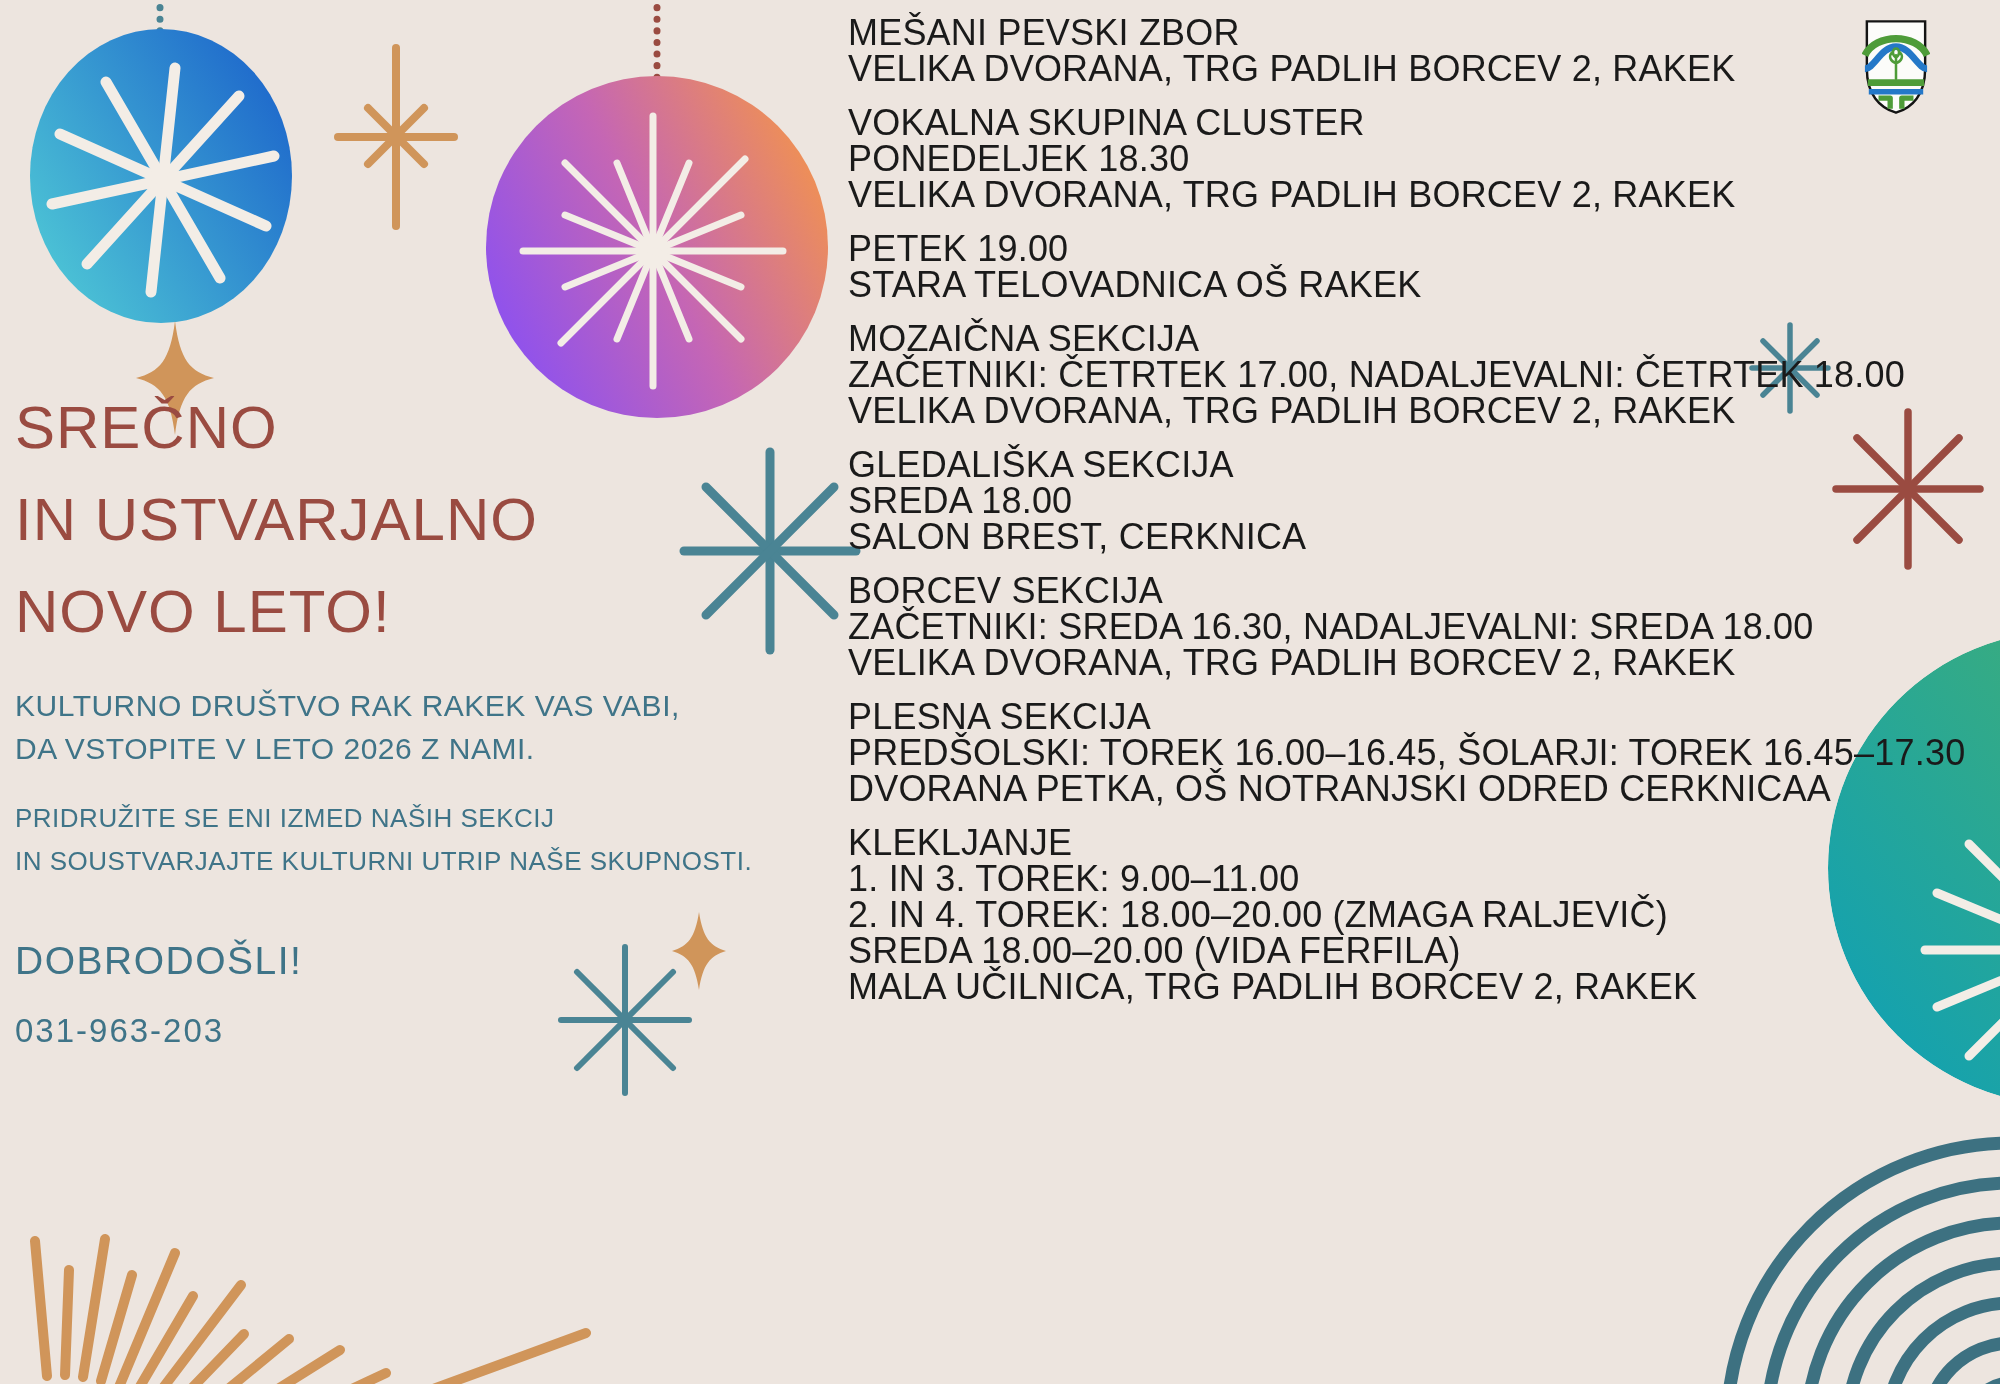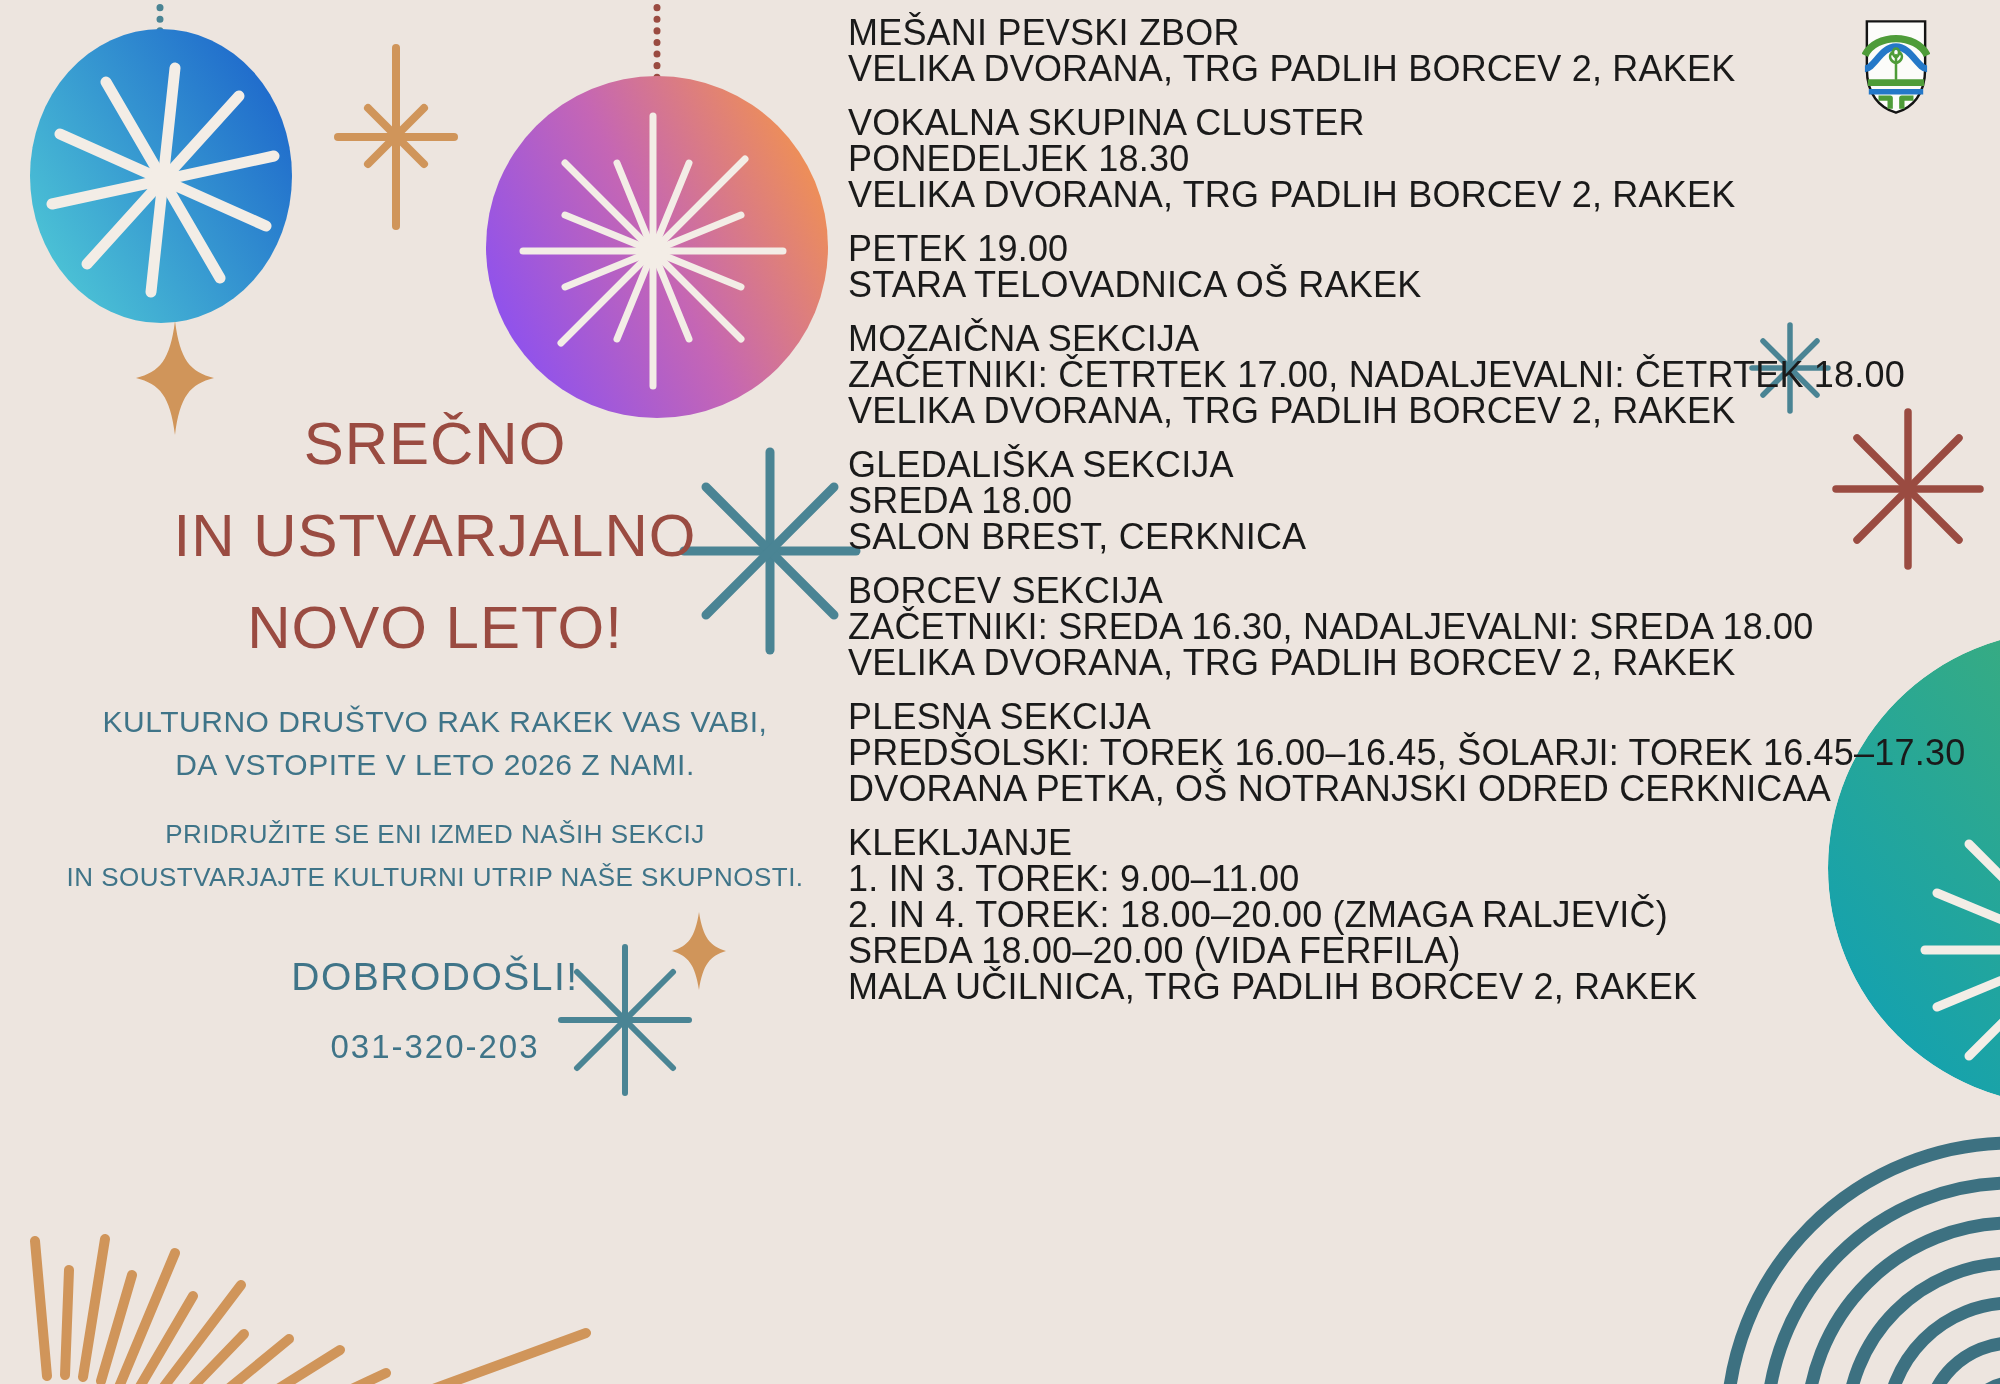--- a/index.html
+++ b/index.html
@@ -11,21 +11,21 @@
   .deco{position:absolute;left:0;top:0;z-index:1;pointer-events:none}
   
   .w{stroke:var(--c-white_deco);stroke-linecap:round;fill:none}
   .g{stroke:var(--c-gold);stroke-linecap:round;fill:none}
   .t{stroke:var(--c-teal_deco);stroke-linecap:round;fill:none}
   .ta{stroke:var(--c-teal_arcs);stroke-linecap:round;fill:none}
   .m{stroke:var(--c-maroon);stroke-linecap:round;fill:none}
   .goldfill{fill:var(--c-gold)}
   .dots{stroke-dasharray:0.1 11.5;stroke-width:7}
 
-  .left-col{position:absolute;left:15px;top:398px;width:840px;text-align:center;z-index:2}
+  .left-col{position:absolute;left:15px;top:382px;width:840px;z-index:2}
   .title-line{font-size:60px;line-height:92px;letter-spacing:1px;font-weight:500;color:var(--c-maroon)}
   .invite{margin-top:26px;font-size:30px;line-height:43px;letter-spacing:.5px;font-weight:500;color:var(--c-teal_text)}
   .join{margin-top:27px;font-size:26px;line-height:43px;letter-spacing:.5px;font-weight:500;color:var(--c-teal_text)}
   .welcome{margin-top:56px;font-size:39px;letter-spacing:1.5px;font-weight:500;color:var(--c-teal_text)}
   .phone{margin-top:29px;font-size:33px;letter-spacing:2px;font-weight:500;color:var(--c-teal_text)}
 
   .schedule{
     position:absolute;left:848px;top:15px;width:1150px;z-index:2;
     color:var(--c-ink);font-size:36px;line-height:36px;font-weight:500;
     letter-spacing:.2px;white-space:nowrap;
@@ -200,21 +200,21 @@
     <div class="title-line">NOVO LETO!</div>
     <div class="invite">
       <div>KULTURNO DRUŠTVO RAK RAKEK VAS VABI,</div>
       <div>DA VSTOPITE V LETO 2026 Z NAMI.</div>
     </div>
     <div class="join">
       <div>PRIDRUŽITE SE ENI IZMED NAŠIH SEKCIJ</div>
       <div>IN SOUSTVARJAJTE KULTURNI UTRIP NAŠE SKUPNOSTI.</div>
     </div>
     <div class="welcome">DOBRODOŠLI!</div>
-    <div class="phone">031-320-203</div>
+    <div class="phone">031-963-203</div>
   </div>
 
   <div class="schedule">
       <div class="sec">
         <div>MEŠANI PEVSKI ZBOR</div>
         <div>VELIKA DVORANA, TRG PADLIH BORCEV 2, RAKEK</div>
       </div>
       <div class="sec">
         <div>VOKALNA SKUPINA CLUSTER</div>
         <div>PONEDELJEK 18.30</div>

